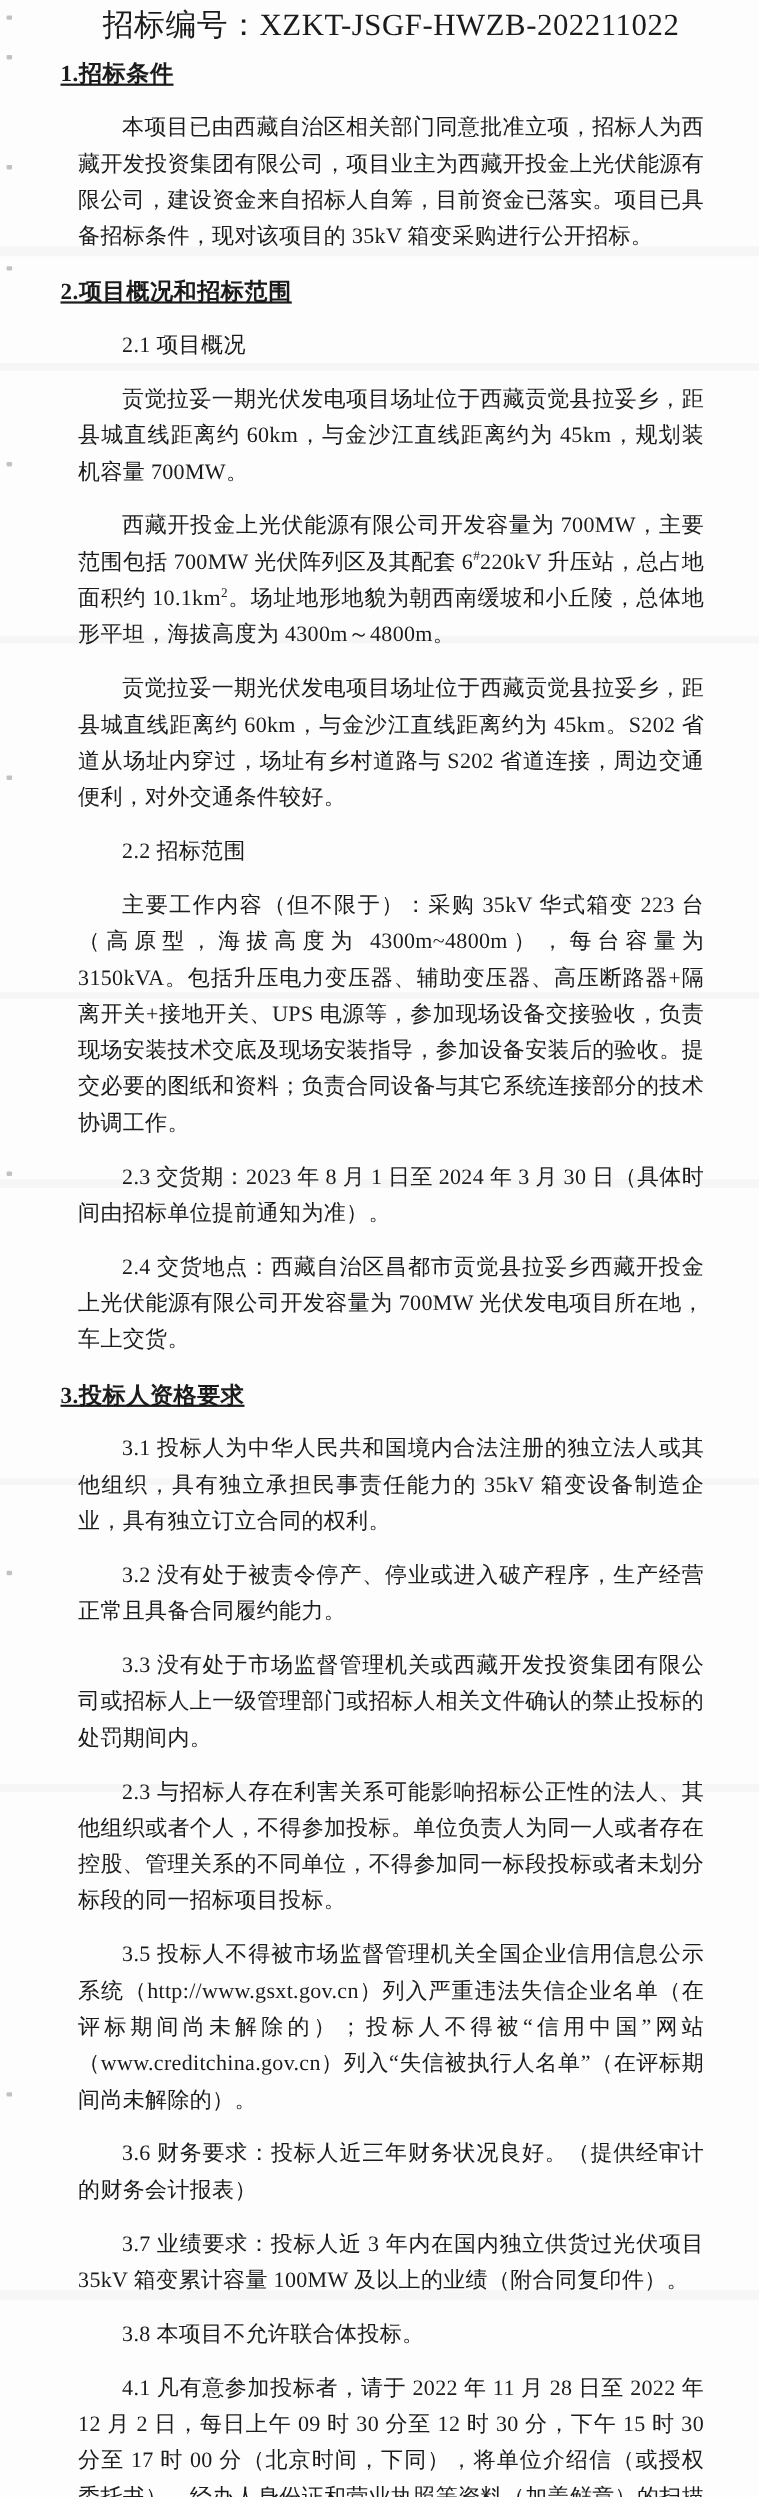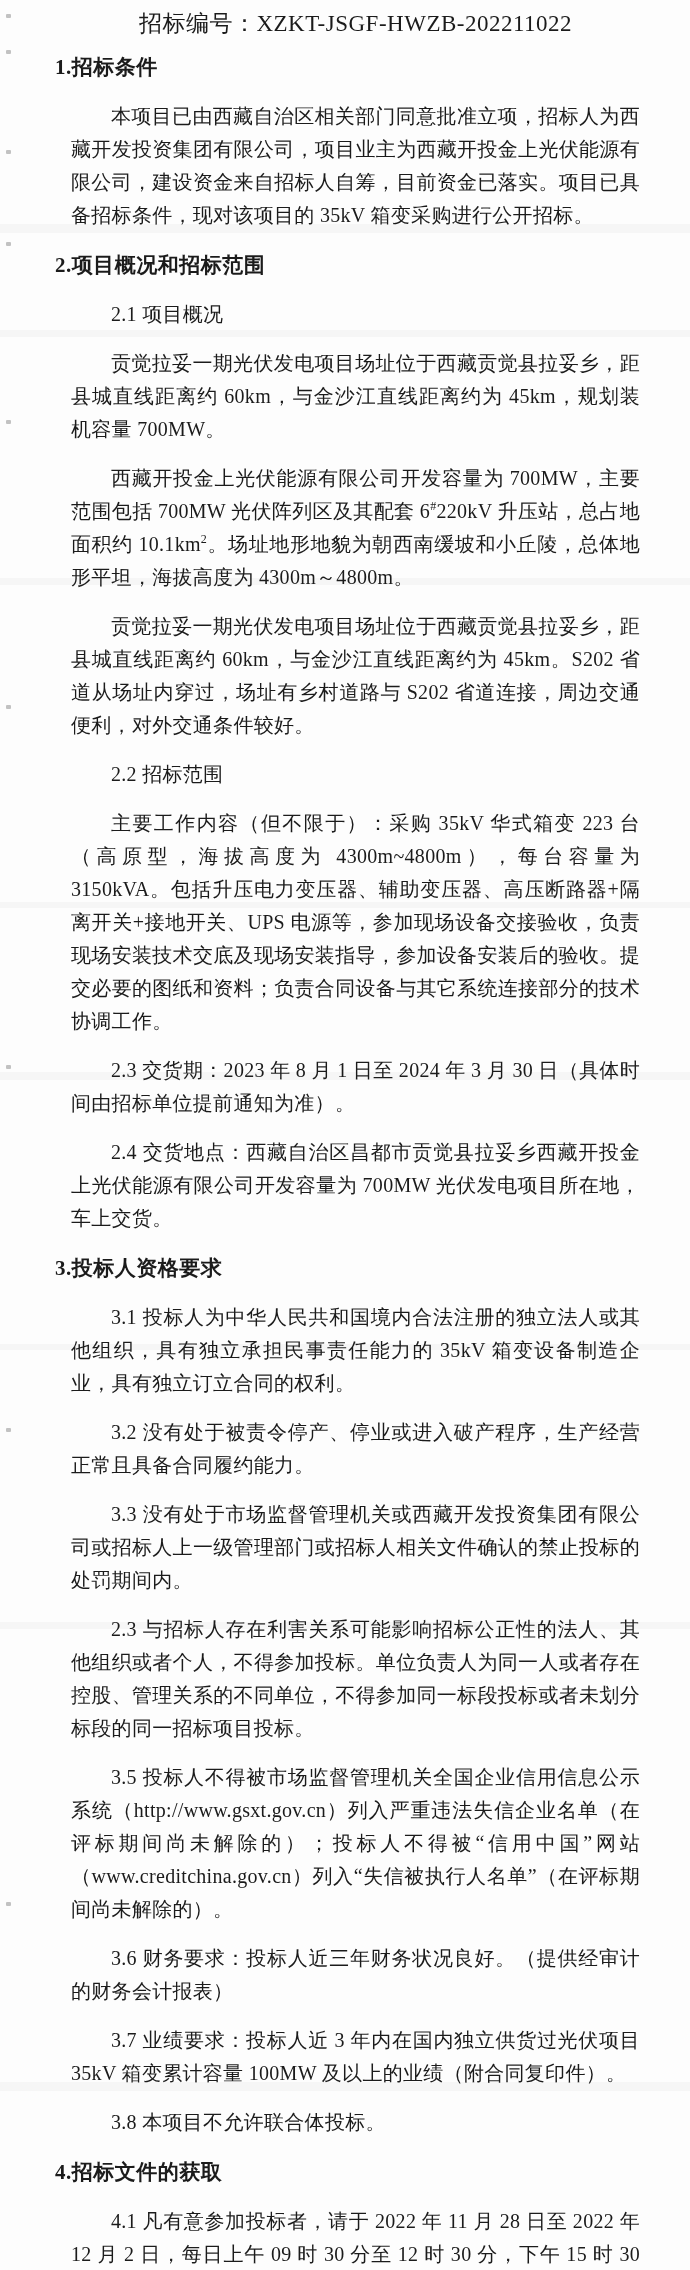--- a/index.html
+++ b/index.html
@@ -2,22 +2,22 @@
 <html><head>
 <meta charset="utf-8">
 <style>
   html,body{margin:0;padding:0;}
   body{
     width:690px;min-height:2270px;background:#fdfdfd;position:relative;
     font-family:"Liberation Serif","DejaVu Serif",serif;color:#1b1b1b;
     overflow:hidden;
   }
   .page{padding:8px 34px 0 55px;position:relative;z-index:1;}
-  .tender-no{font-size:23px;line-height:32px;text-align:center;margin-bottom:2px;letter-spacing:.5px;}
-  .sec{font-size:21px;font-weight:bold;line-height:34px;margin-top:10px;letter-spacing:.5px;}
+  .tender-no{font-size:28px;line-height:32px;text-align:center;margin-bottom:2px;letter-spacing:.5px;}
+  .sec{font-size:21px;font-weight:bold;line-height:34px;margin-top:10px;letter-spacing:.5px;text-decoration:underline;}
   p{margin:16px;font-size:20px;line-height:33px;text-align:justify;text-indent:2em;letter-spacing:.3px;}
   sup{font-size:12px;line-height:0;}
   .u{text-decoration:underline;text-underline-offset:4px;}
   .band{position:absolute;left:0;width:690px;background:rgba(110,110,110,0.05);z-index:0;}
   .dot{position:absolute;left:6px;width:5px;height:4px;background:rgba(70,70,70,0.32);border-radius:1px;z-index:0;}
 </style>
 </head>
 <body>
 
 <div class="band" style="top:224px;height:9px;"></div>
@@ -66,21 +66,20 @@
     <p>3.2 没有处于被责令停产、停业或进入破产程序，生产经营正常且具备合同履约能力。</p>
     <p>3.3 没有处于市场监督管理机关或西藏开发投资集团有限公司或招标人上一级管理部门或招标人相关文件确认的禁止投标的处罚期间内。</p>
     <p>2.3 与招标人存在利害关系可能影响招标公正性的法人、其他组织或者个人，不得参加投标。单位负责人为同一人或者存在控股、管理关系的不同单位，不得参加同一标段投标或者未划分标段的同一招标项目投标。</p>
     <p>3.5 投标人不得被市场监督管理机关全国企业信用信息公示系统（http://www.gsxt.gov.cn）列入严重违法失信企业名单（在评标期间尚未解除的）；投标人不得被“信用中国”网站（www.creditchina.gov.cn）列入“失信被执行人名单”（在评标期间尚未解除的）。</p>
     <p>3.6 财务要求：投标人近三年财务状况良好。（提供经审计的财务会计报表）</p>
     <p>3.7 业绩要求：投标人近 3 年内在国内独立供货过光伏项目 35kV 箱变累计容量 100MW 及以上的业绩（附合同复印件）。</p>
     <p>3.8 本项目不允许联合体投标。</p>
   </section>
 
   <section>
-    <div class="sec">4.招标文件的获取</div>
     <p>4.1 凡有意参加投标者，请于 2022 年 11 月 28 日至 2022 年 12 月 2 日，每日上午 09 时 30 分至 12 时 30 分，下午 15 时 30 分至 17 时 00 分（北京时间，下同），将单位介绍信（或授权委托书）、经办人身份证和营业执照等资料（加盖鲜章）的扫描件发送至 xzkt-jhb@xzkt.net 购买招标文件。</p>
     <p><span>4.2 招标文件每套售价 </span><span class="u">850</span><span> 元，售后不退。</span></p>
   </section>
 
 
   <section>
     <div class="sec">6.发布公告的媒介</div>
 
   </section>
 

